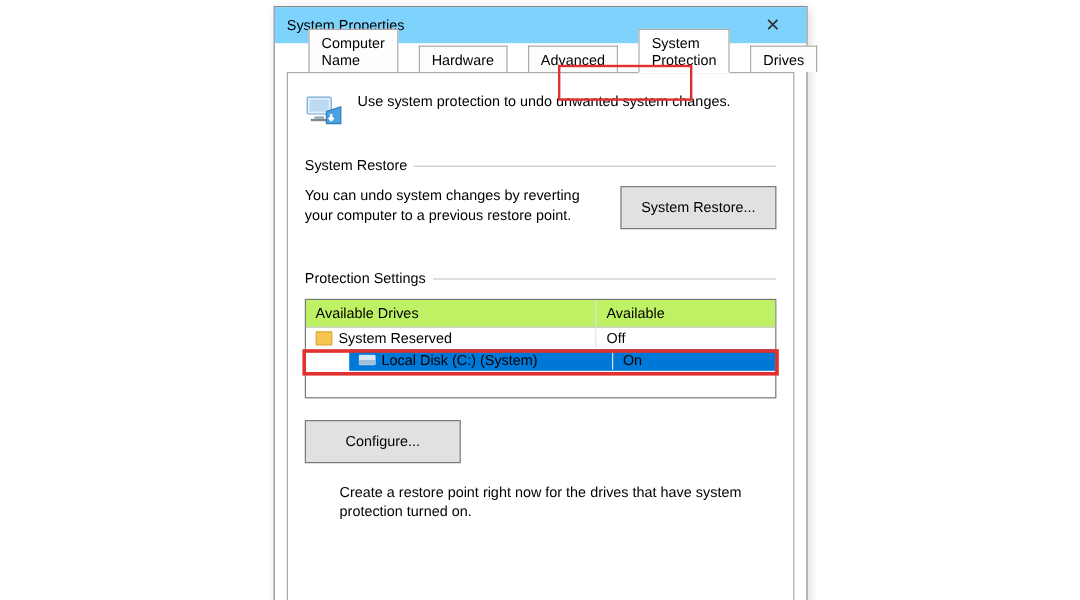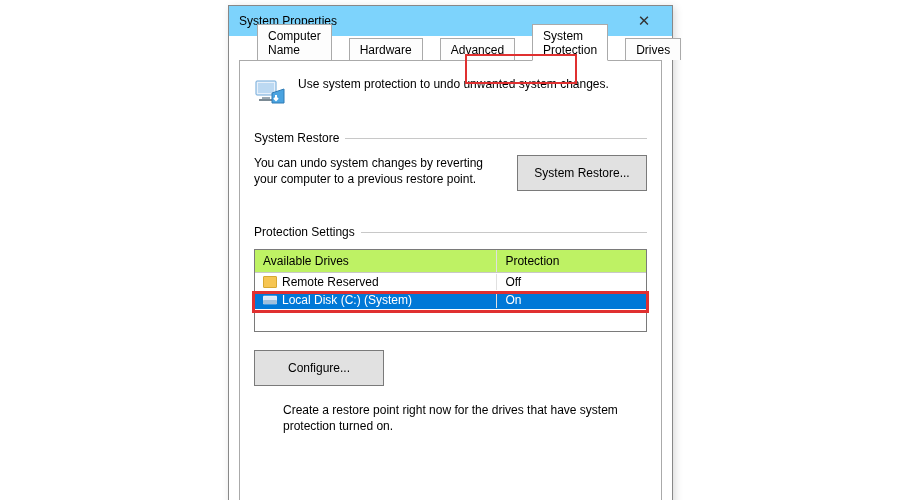--- a/index.html
+++ b/index.html
@@ -177,21 +177,22 @@
   }
   .drive-row .cell {
     padding: 1px 8px;
     display: flex;
     align-items: center;
     gap: 5px;
     font-size: 12px;
   }
   .drive-row.selected {
     background: #0078d7;
-    color: #ffffff;
+    color: #000000;
+    margin-left: 36px;
   }
   .drive-table .spacer { height: 22px; }
 
   .drv-ico {
     width: 14px; height: 12px; display: inline-block;
   }
   .drv-ico.folder {
     background: #f6c552;
     border: 1px solid #d6a832;
     border-radius: 1px;
@@ -256,26 +257,26 @@
     <div style="height:18px"></div>
 
     <div class="group-title">
       <span>Protection Settings</span>
       <span class="line"></span>
     </div>
 
     <div class="drive-table" style="position:relative;">
       <div class="drive-header">
         <div class="col col-drive">Available Drives</div>
-        <div class="col col-prot">Protection</div>
+        <div class="col col-prot">Available</div>
       </div>
       <div class="drive-row">
         <div class="cell col-drive">
           <span class="drv-ico folder"></span>
-          <span>Remote Reserved</span>
+          <span>System Reserved</span>
         </div>
         <div class="cell col-prot">Off</div>
       </div>
       <div class="drive-row selected">
         <div class="cell col-drive">
           <span class="drv-ico disk">
             <svg width="14" height="12" viewBox="0 0 14 12">
                 <rect x="0" y="2" width="14" height="8" rx="1" fill="#d7e7f7" stroke="#fff" stroke-width="0.5"></rect>
                 <rect x="0" y="6" width="14" height="4" rx="1" fill="#9fbfdc"></rect>
               </svg>

